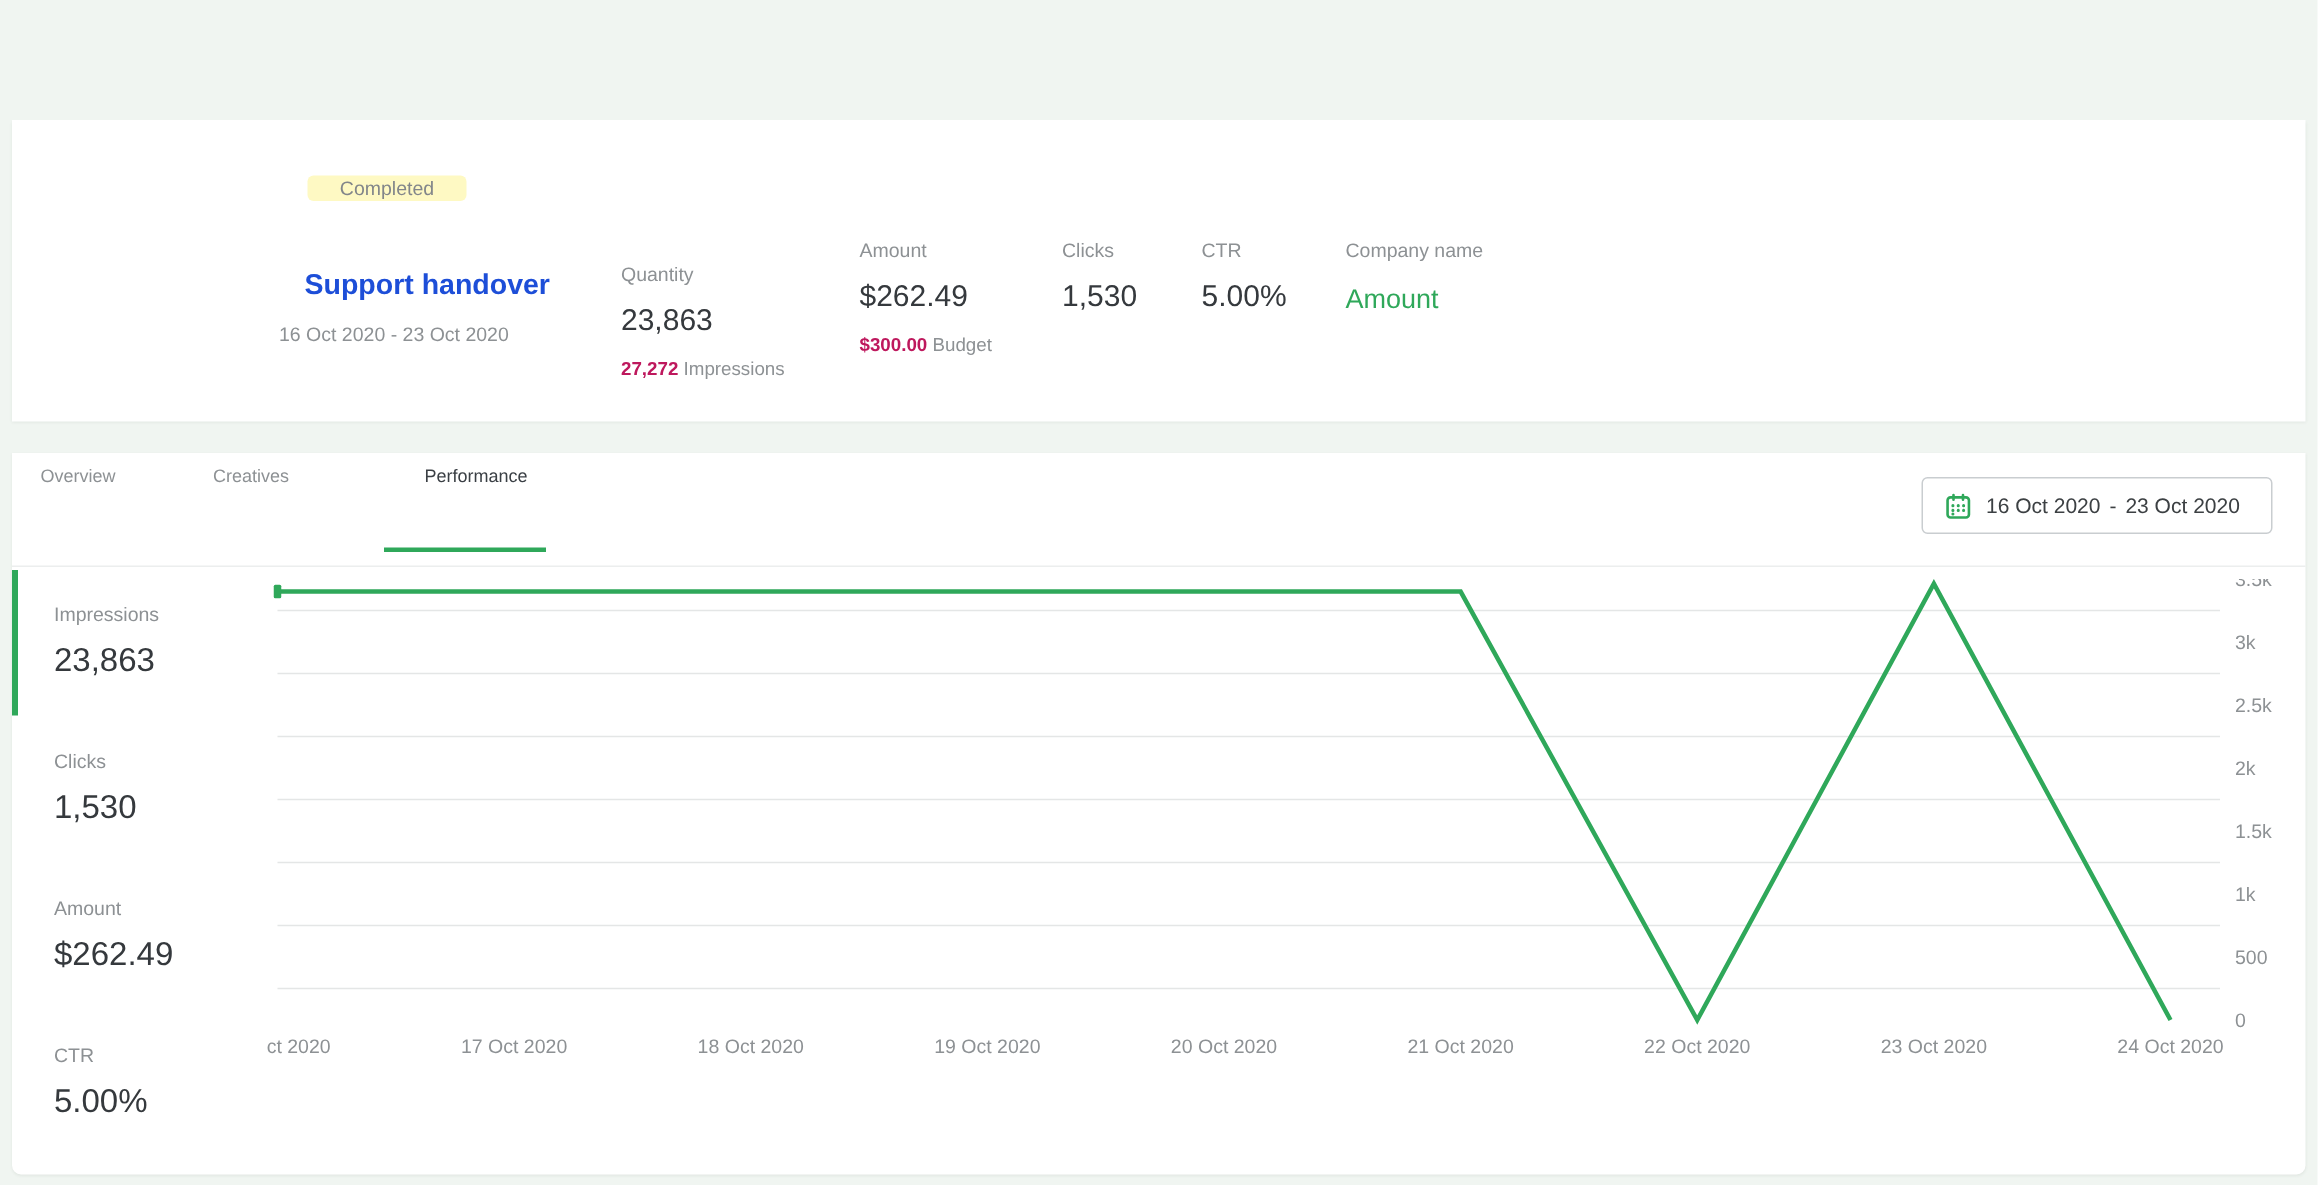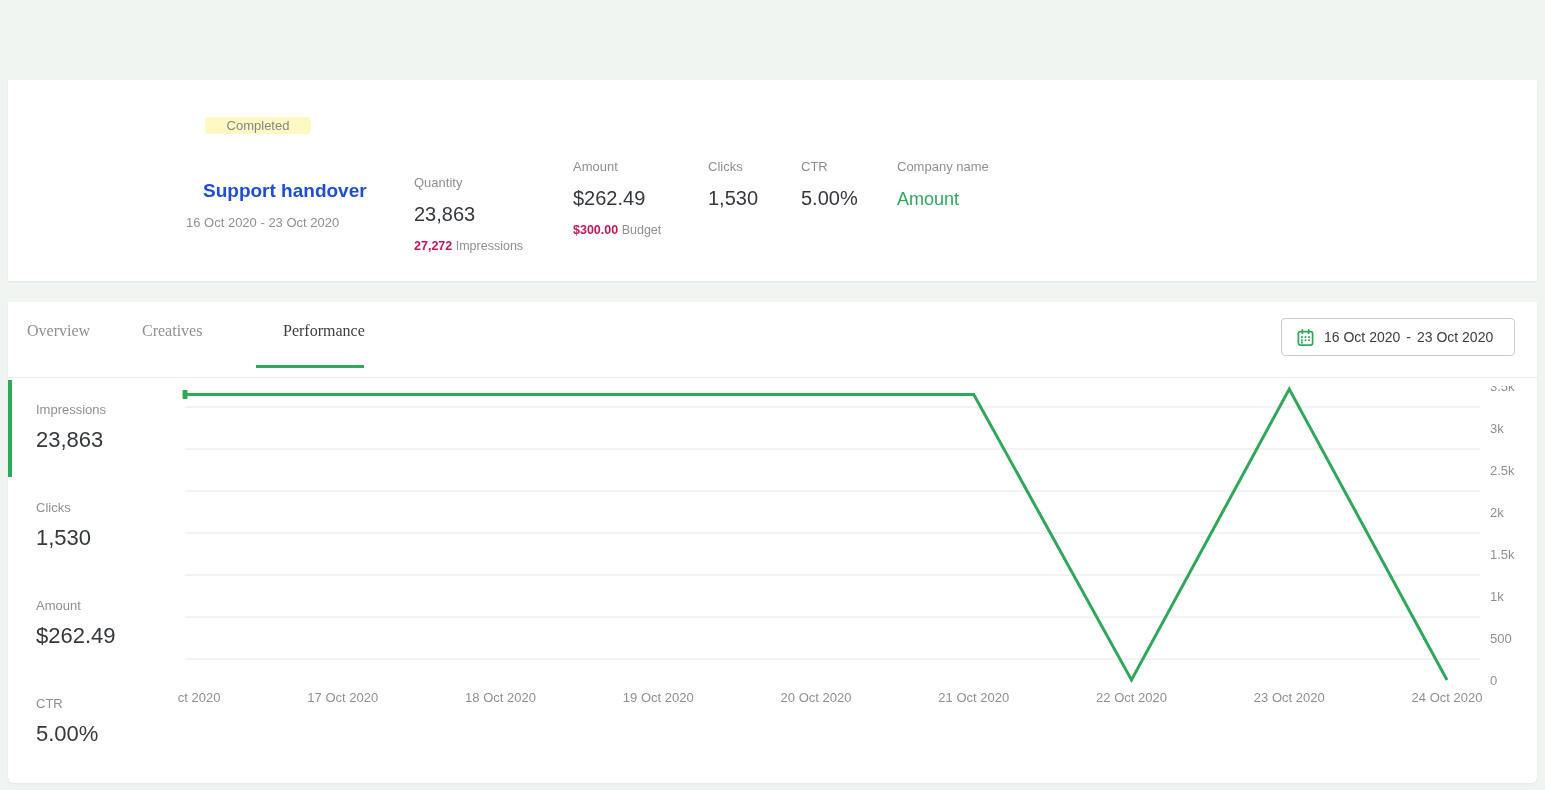--- a/index.html
+++ b/index.html
@@ -26,21 +26,21 @@
   .metric-label { font-size:13px; color:#8d9194; }
   .metric-value { font-size:20px; color:#35393d; margin-top:13px; }
   .metric-value.green { color:#2fa85a; font-size:18px; margin-top:15px; }
   .metric-sub { font-size:12.5px; color:#8d9194; margin-top:13px; }
   .metric-sub b { color:#be185d; }
   .m-quantity { left:406px;margin-top:16px; } .m-amount { left:565px; } .m-clicks { left:700px; } .m-ctr { left:793px; } .m-company { left:889px; }
 
   
   .main-card { left:8px; top:302px; width:1529px; height:481px; border-radius:0 0 6px 6px; }
   .tabs-row { position:absolute; left:0; top:0; width:100%; height:76px; border-bottom:1px solid #eceeee; }
-  .tab { position:absolute; top:20px; font-size:16px; color:#8d9194; background:none; border:none; cursor:pointer; font-family:Liberation Serif, serif; }
+  .tab { position:absolute; top:8px; font-size:12px; color:#8d9194; background:none; border:none; cursor:pointer; font-family:Liberation Sans, sans-serif; }
   .tab-overview { left:19px; } .tab-creatives { left:134px;text-align:right; } .tab-performance { left:247px; color:#3a3f44;margin-left:28px; }
   .tab-underline { position:absolute; left:248px; top:63px; width:108px; height:3px; background:#2fa85a; }
   .date-picker { position:absolute; left:1273px; top:16px; width:234px; height:38px; border:1px solid #c9cdd0; border-radius:4px; background:#fff; display:flex; align-items:center; cursor:pointer; }
   .date-picker .cal { margin:0 9px 0 14px; display:flex; }
   .date-text { font-size:14px; color:#3c4043; }
   .date-sep { margin:0 6px; color:#3c4043; }
 
   
   .side-metric { position:absolute; left:0; width:165px; height:97px; padding:22px 0 0 28px; cursor:pointer; }
   .side-metric .green-bar { display:none; }

